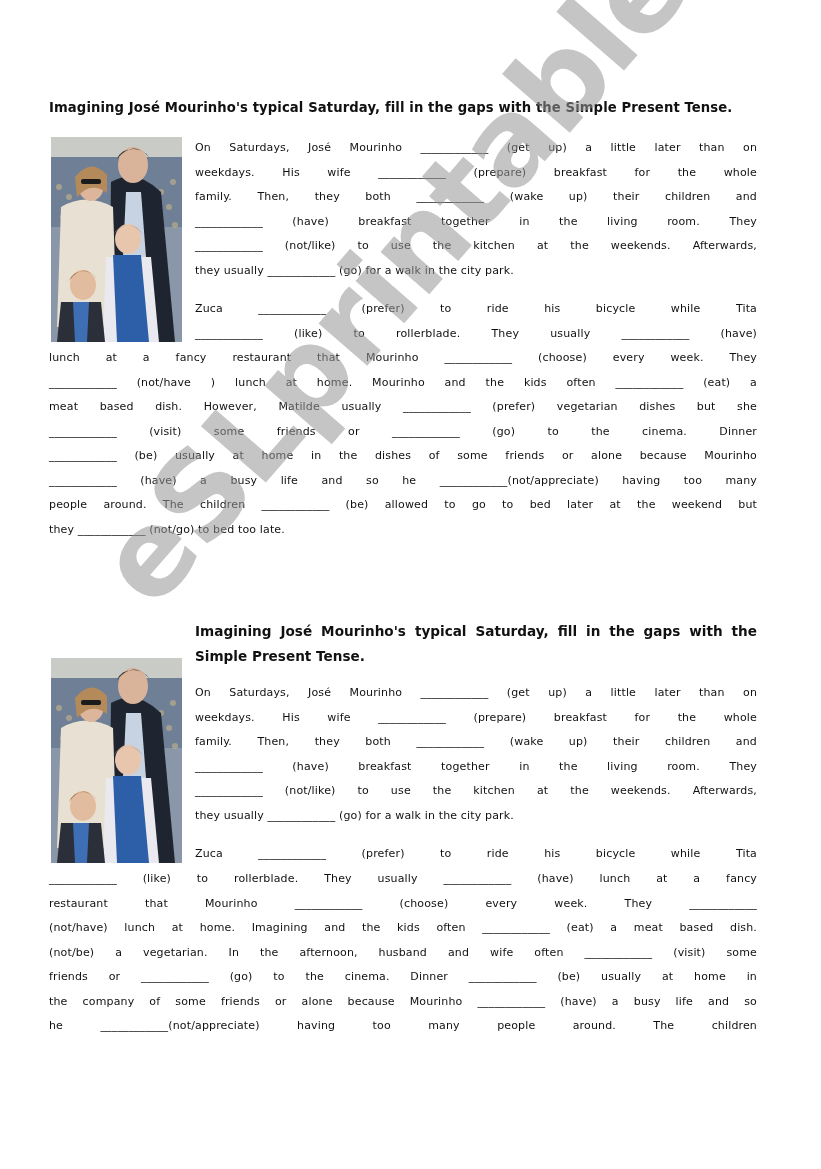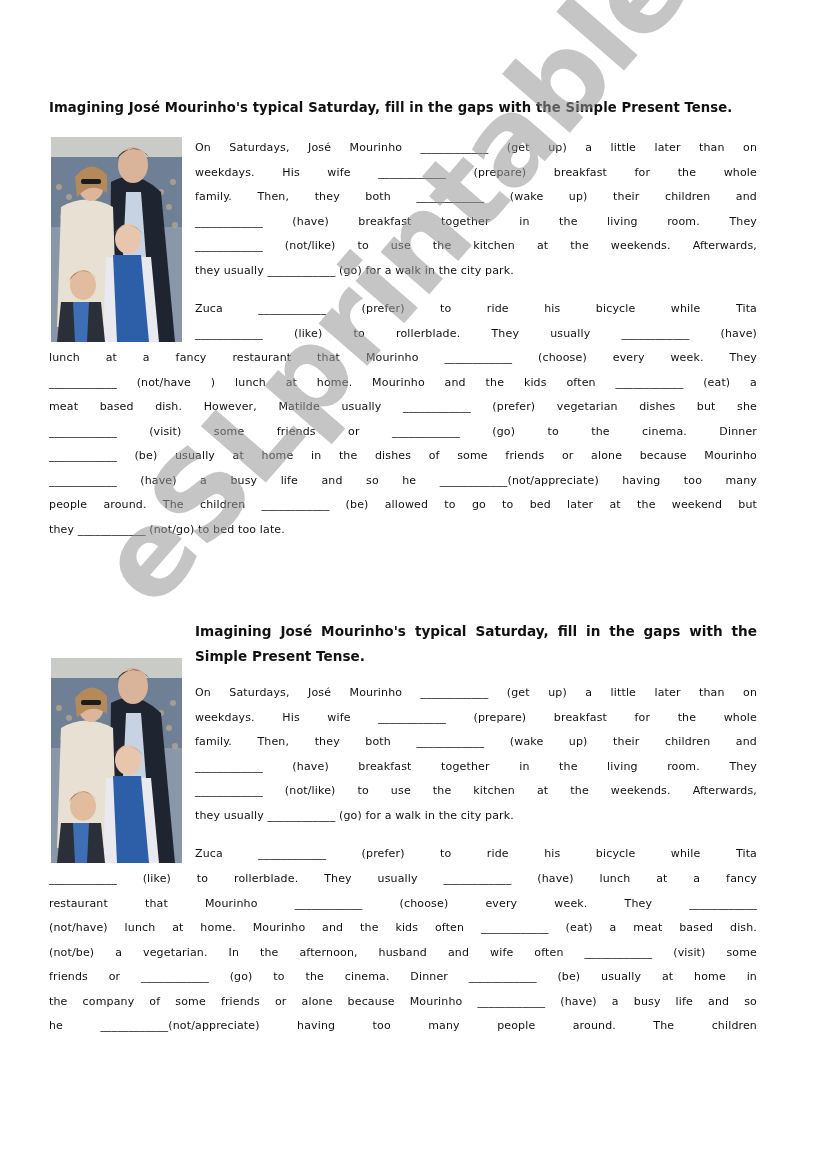--- a/index.html
+++ b/index.html
@@ -137,21 +137,21 @@
     <span class="ln last">they usually ____________ (go) for a walk in the city park.</span>
   </div>
 
   <div class="para" style="left:195px; top:842px; width:562px;">
     <span class="ln">Zuca ____________ (prefer) to ride his bicycle while Tita</span>
   </div>
 
   <div class="para" style="left:49px; top:867px; width:708px;">
     <span class="ln">____________ (like) to rollerblade. They usually ____________ (have) lunch at a fancy</span>
     <span class="ln">restaurant that Mourinho ____________ (choose) every week. They ____________</span>
-    <span class="ln">(not/have) lunch at home. Mourinho and the kids often ____________ (eat) a meat based dish.</span>
+    <span class="ln">(not/have) lunch at home. Imagining and the kids often ____________ (eat) a meat based dish.</span>
     <span class="ln">(not/be) a vegetarian. In the afternoon, husband and wife often ____________ (visit) some</span>
     <span class="ln">friends or ____________ (go) to the cinema. Dinner ____________ (be) usually at home in</span>
     <span class="ln">the company of some friends or alone because Mourinho ____________ (have) a busy life and so</span>
     <span class="ln">he ____________(not/appreciate) having too many people around. The children</span>
   </div>
 
   <div class="watermark">eSLprintables.com</div>
 
 </div>
 

